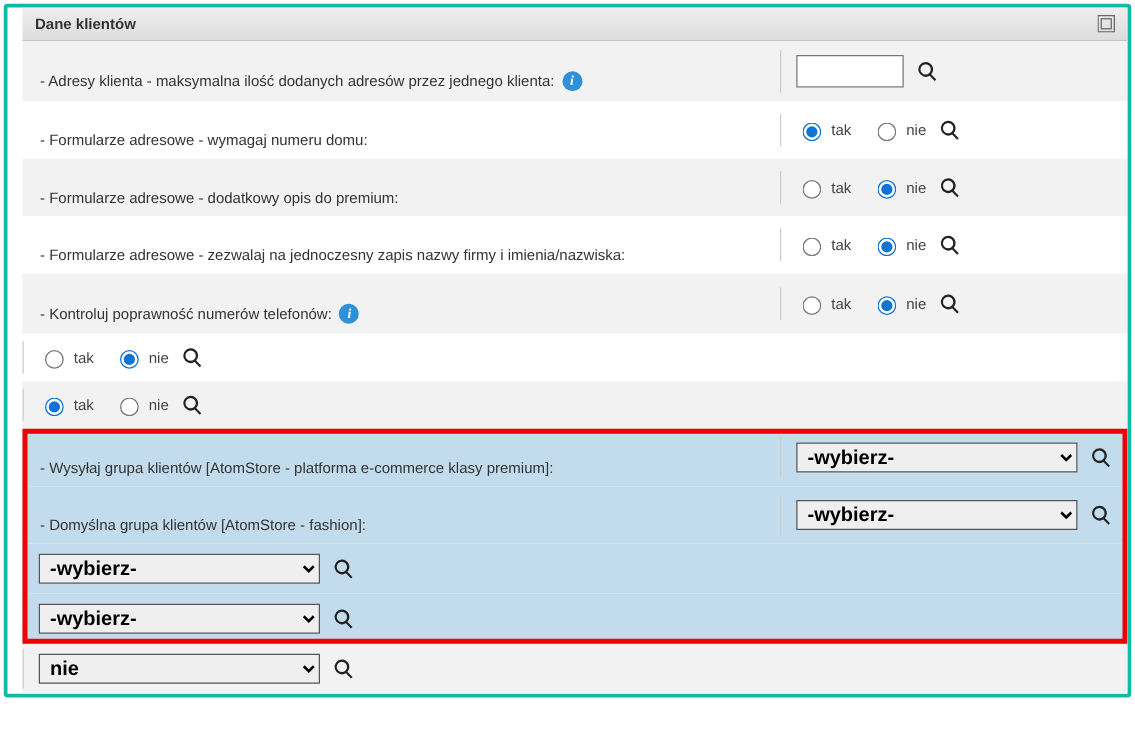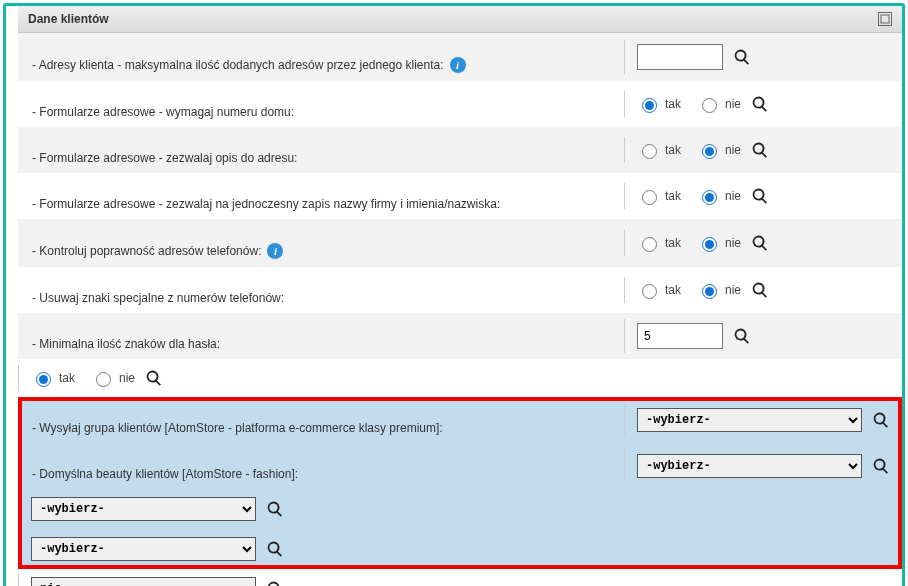--- a/index.html
+++ b/index.html
@@ -93,22 +93,22 @@
   input[type="radio"] {
     width: 15px; height: 15px;
     accent-color: #1073d6;
   }
   .search-icon {
     width: 18px; height: 18px;
     flex-shrink: 0;
   }
   select {
     height: 24px;
-    font-family: Liberation Mono, monospace;
-    font-size: 12px;
+    font-family: Liberation Sans, sans-serif;
+    font-size: 16px;
     font-weight: bold;
     border: 1px solid #555;
     padding: 1px 4px;
   }
   select.full { width: 226px; }
   .highlight-block {
     position: relative;
   }
   .highlight-block .row { background: #c3dced !important; }
   .highlight-frame {
@@ -164,21 +164,21 @@
             </label>
         </div>
         <svg class="search-icon" viewBox="0 0 24 24">
             <path d="M10 2a8 8 0 015.9 13.3l5.4 5.4-1.6 1.6-5.4-5.4A8 8 0 1110 2zm0 2.5A5.5 5.5 0 1015.5 10 5.5 5.5 0 0010 4.5z" fill="#222"></path>
           </svg>
       </div>
     </div>
 
     <div class="row">
       <div class="row-label">
-          <span>- Formularze adresowe - zezwalaj opis do adresu:</span>
+          <span>- Formularze adresowe - dodatkowy opis do premium:</span>
         </div>
       <div class="row-control">
         <div class="radio-pair">
           <label class="radio-opt">
               <input type="radio" name="r3" style="">
               <span>tak</span>
             </label>
           <label class="radio-opt">
               <input type="radio" name="r3" checked="" style="">
               <span>nie</span>
@@ -206,72 +206,58 @@
             </label>
         </div>
         <svg class="search-icon" viewBox="0 0 24 24">
             <path d="M10 2a8 8 0 015.9 13.3l5.4 5.4-1.6 1.6-5.4-5.4A8 8 0 1110 2zm0 2.5A5.5 5.5 0 1015.5 10 5.5 5.5 0 0010 4.5z" fill="#222"></path>
           </svg>
       </div>
     </div>
 
     <div class="row">
       <div class="row-label">
-        <span>- Kontroluj poprawność adresów telefonów:</span>
+        <span>- Kontroluj poprawność numerów telefonów:</span>
         <span class="info-icon">i</span>
       </div>
       <div class="row-control">
         <div class="radio-pair">
           <label class="radio-opt">
               <input type="radio" name="r5" style="">
               <span>tak</span>
             </label>
           <label class="radio-opt">
               <input type="radio" name="r5" checked="" style="">
               <span>nie</span>
             </label>
         </div>
         <svg class="search-icon" viewBox="0 0 24 24">
             <path d="M10 2a8 8 0 015.9 13.3l5.4 5.4-1.6 1.6-5.4-5.4A8 8 0 1110 2zm0 2.5A5.5 5.5 0 1015.5 10 5.5 5.5 0 0010 4.5z" fill="#222"></path>
           </svg>
       </div>
     </div>
 
     <div class="row">
-      <div class="row-label">
-          <span>- Usuwaj znaki specjalne z numerów telefonów:</span>
-        </div>
       <div class="row-control">
         <div class="radio-pair">
           <label class="radio-opt">
               <input type="radio" name="r6" style="">
               <span>tak</span>
             </label>
           <label class="radio-opt">
               <input type="radio" name="r6" checked="" style="">
               <span>nie</span>
             </label>
         </div>
         <svg class="search-icon" viewBox="0 0 24 24">
             <path d="M10 2a8 8 0 015.9 13.3l5.4 5.4-1.6 1.6-5.4-5.4A8 8 0 1110 2zm0 2.5A5.5 5.5 0 1015.5 10 5.5 5.5 0 0010 4.5z" fill="#222"></path>
           </svg>
       </div>
     </div>
 
-    <div class="row">
-      <div class="row-label">
-          <span>- Minimalna ilość znaków dla hasła:</span>
-        </div>
-      <div class="row-control">
-        <input type="text" class="num" value="5" style="">
-        <svg class="search-icon" viewBox="0 0 24 24">
-            <path d="M10 2a8 8 0 015.9 13.3l5.4 5.4-1.6 1.6-5.4-5.4A8 8 0 1110 2zm0 2.5A5.5 5.5 0 1015.5 10 5.5 5.5 0 0010 4.5z" fill="#222"></path>
-          </svg>
-      </div>
-    </div>
 
     <div class="row">
       <div class="row-control">
         <div class="radio-pair">
           <label class="radio-opt">
               <input type="radio" name="r8" checked="" style="">
               <span>tak</span>
             </label>
           <label class="radio-opt">
               <input type="radio" name="r8" style="">
@@ -295,21 +281,21 @@
             <option>-wybierz-</option>
           </select>
           <svg class="search-icon" viewBox="0 0 24 24">
               <path d="M10 2a8 8 0 015.9 13.3l5.4 5.4-1.6 1.6-5.4-5.4A8 8 0 1110 2zm0 2.5A5.5 5.5 0 1015.5 10 5.5 5.5 0 0010 4.5z" fill="#222"></path>
             </svg>
         </div>
       </div>
 
       <div class="row">
         <div class="row-label">
-            <span>- Domyślna beauty klientów [AtomStore - fashion]:</span>
+            <span>- Domyślna grupa klientów [AtomStore - fashion]:</span>
           </div>
         <div class="row-control">
           <select class="full">
             <option>-wybierz-</option>
           </select>
           <svg class="search-icon" viewBox="0 0 24 24">
               <path d="M10 2a8 8 0 015.9 13.3l5.4 5.4-1.6 1.6-5.4-5.4A8 8 0 1110 2zm0 2.5A5.5 5.5 0 1015.5 10 5.5 5.5 0 0010 4.5z" fill="#222"></path>
             </svg>
         </div>
       </div>

